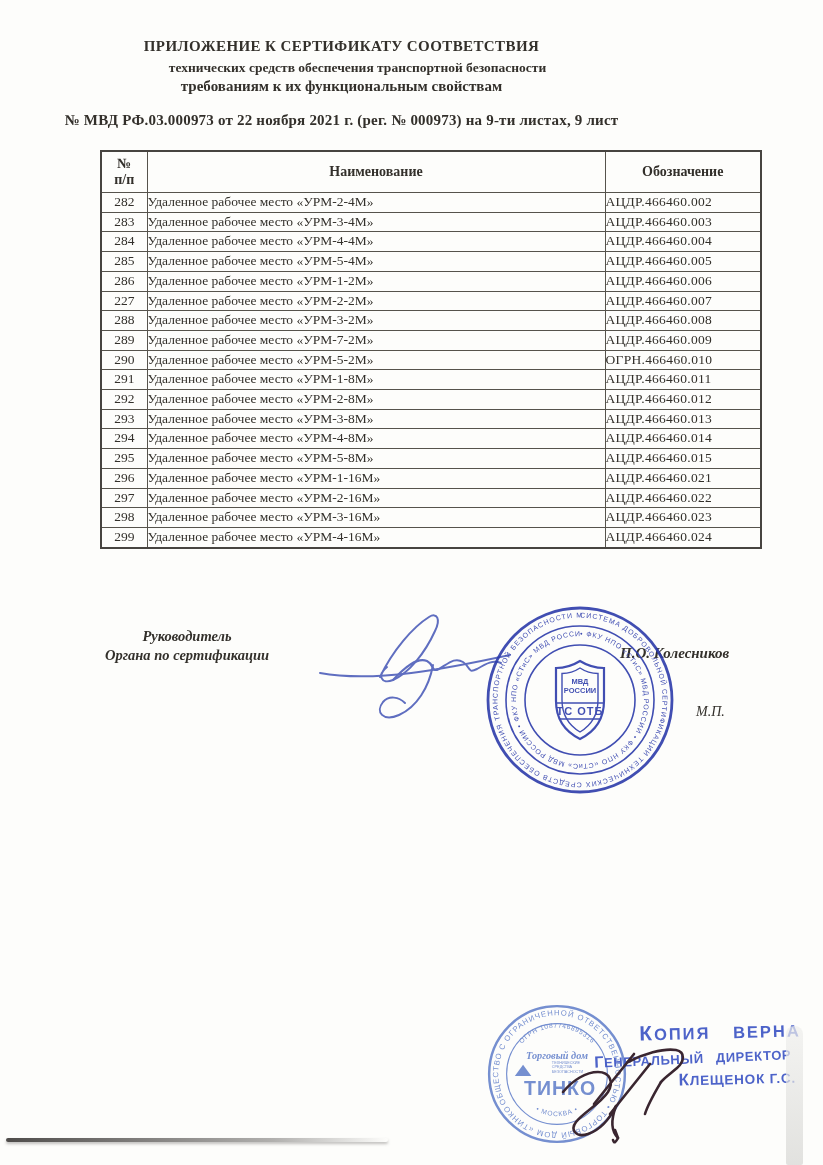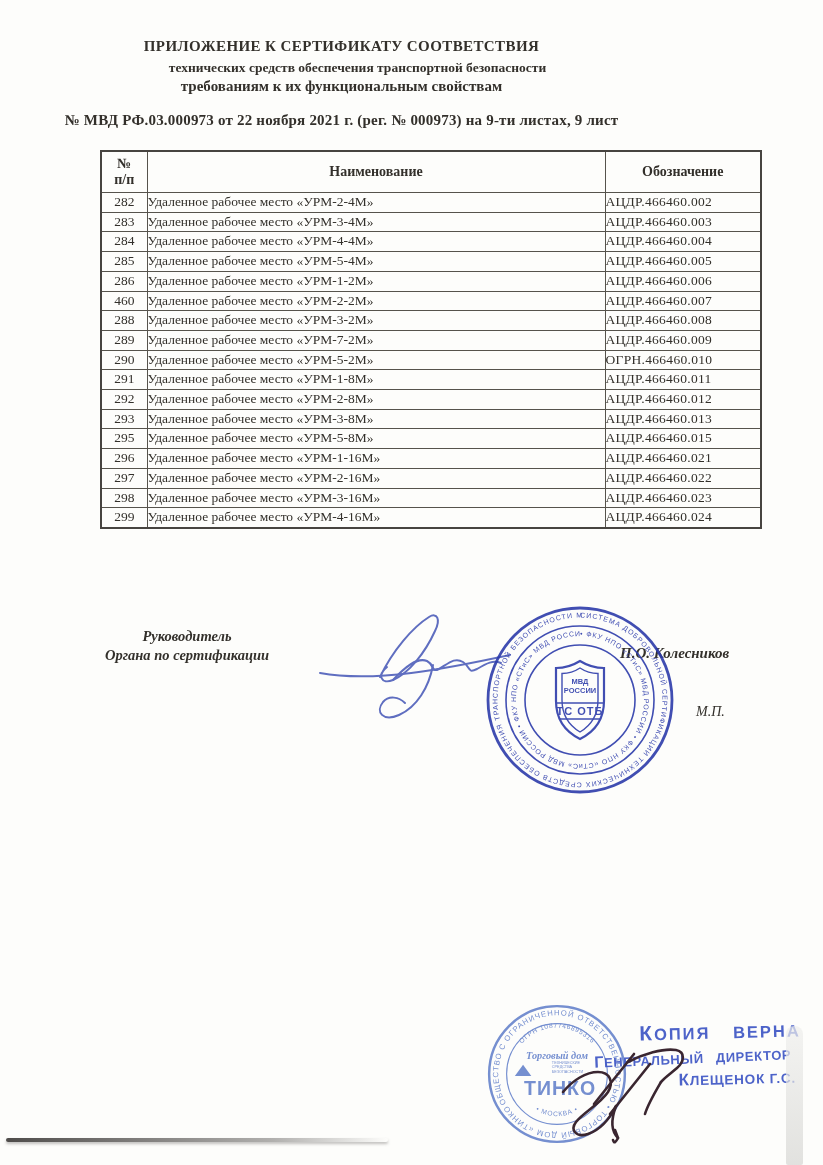--- a/index.html
+++ b/index.html
@@ -102,21 +102,21 @@
         <td class="cell-num">285</td>
         <td class="cell-name">Удаленное рабочее место «УРМ-5-4М»</td>
         <td class="cell-code">АЦДР.466460.005</td>
       </tr>
       <tr>
         <td class="cell-num">286</td>
         <td class="cell-name">Удаленное рабочее место «УРМ-1-2М»</td>
         <td class="cell-code">АЦДР.466460.006</td>
       </tr>
       <tr>
-        <td class="cell-num">460</td>
+        <td class="cell-num">227</td>
         <td class="cell-name">Удаленное рабочее место «УРМ-2-2М»</td>
         <td class="cell-code">АЦДР.466460.007</td>
       </tr>
       <tr>
         <td class="cell-num">288</td>
         <td class="cell-name">Удаленное рабочее место «УРМ-3-2М»</td>
         <td class="cell-code">АЦДР.466460.008</td>
       </tr>
       <tr>
         <td class="cell-num">289</td>
@@ -135,20 +135,25 @@
       </tr>
       <tr>
         <td class="cell-num">292</td>
         <td class="cell-name">Удаленное рабочее место «УРМ-2-8М»</td>
         <td class="cell-code">АЦДР.466460.012</td>
       </tr>
       <tr>
         <td class="cell-num">293</td>
         <td class="cell-name">Удаленное рабочее место «УРМ-3-8М»</td>
         <td class="cell-code">АЦДР.466460.013</td>
+      </tr>
+      <tr>
+        <td class="cell-num">294</td>
+        <td class="cell-name">Удаленное рабочее место «УРМ-4-8М»</td>
+        <td class="cell-code">АЦДР.466460.014</td>
       </tr>
       <tr>
         <td class="cell-num">295</td>
         <td class="cell-name">Удаленное рабочее место «УРМ-5-8М»</td>
         <td class="cell-code">АЦДР.466460.015</td>
       </tr>
       <tr>
         <td class="cell-num">296</td>
         <td class="cell-name">Удаленное рабочее место «УРМ-1-16М»</td>
         <td class="cell-code">АЦДР.466460.021</td>

